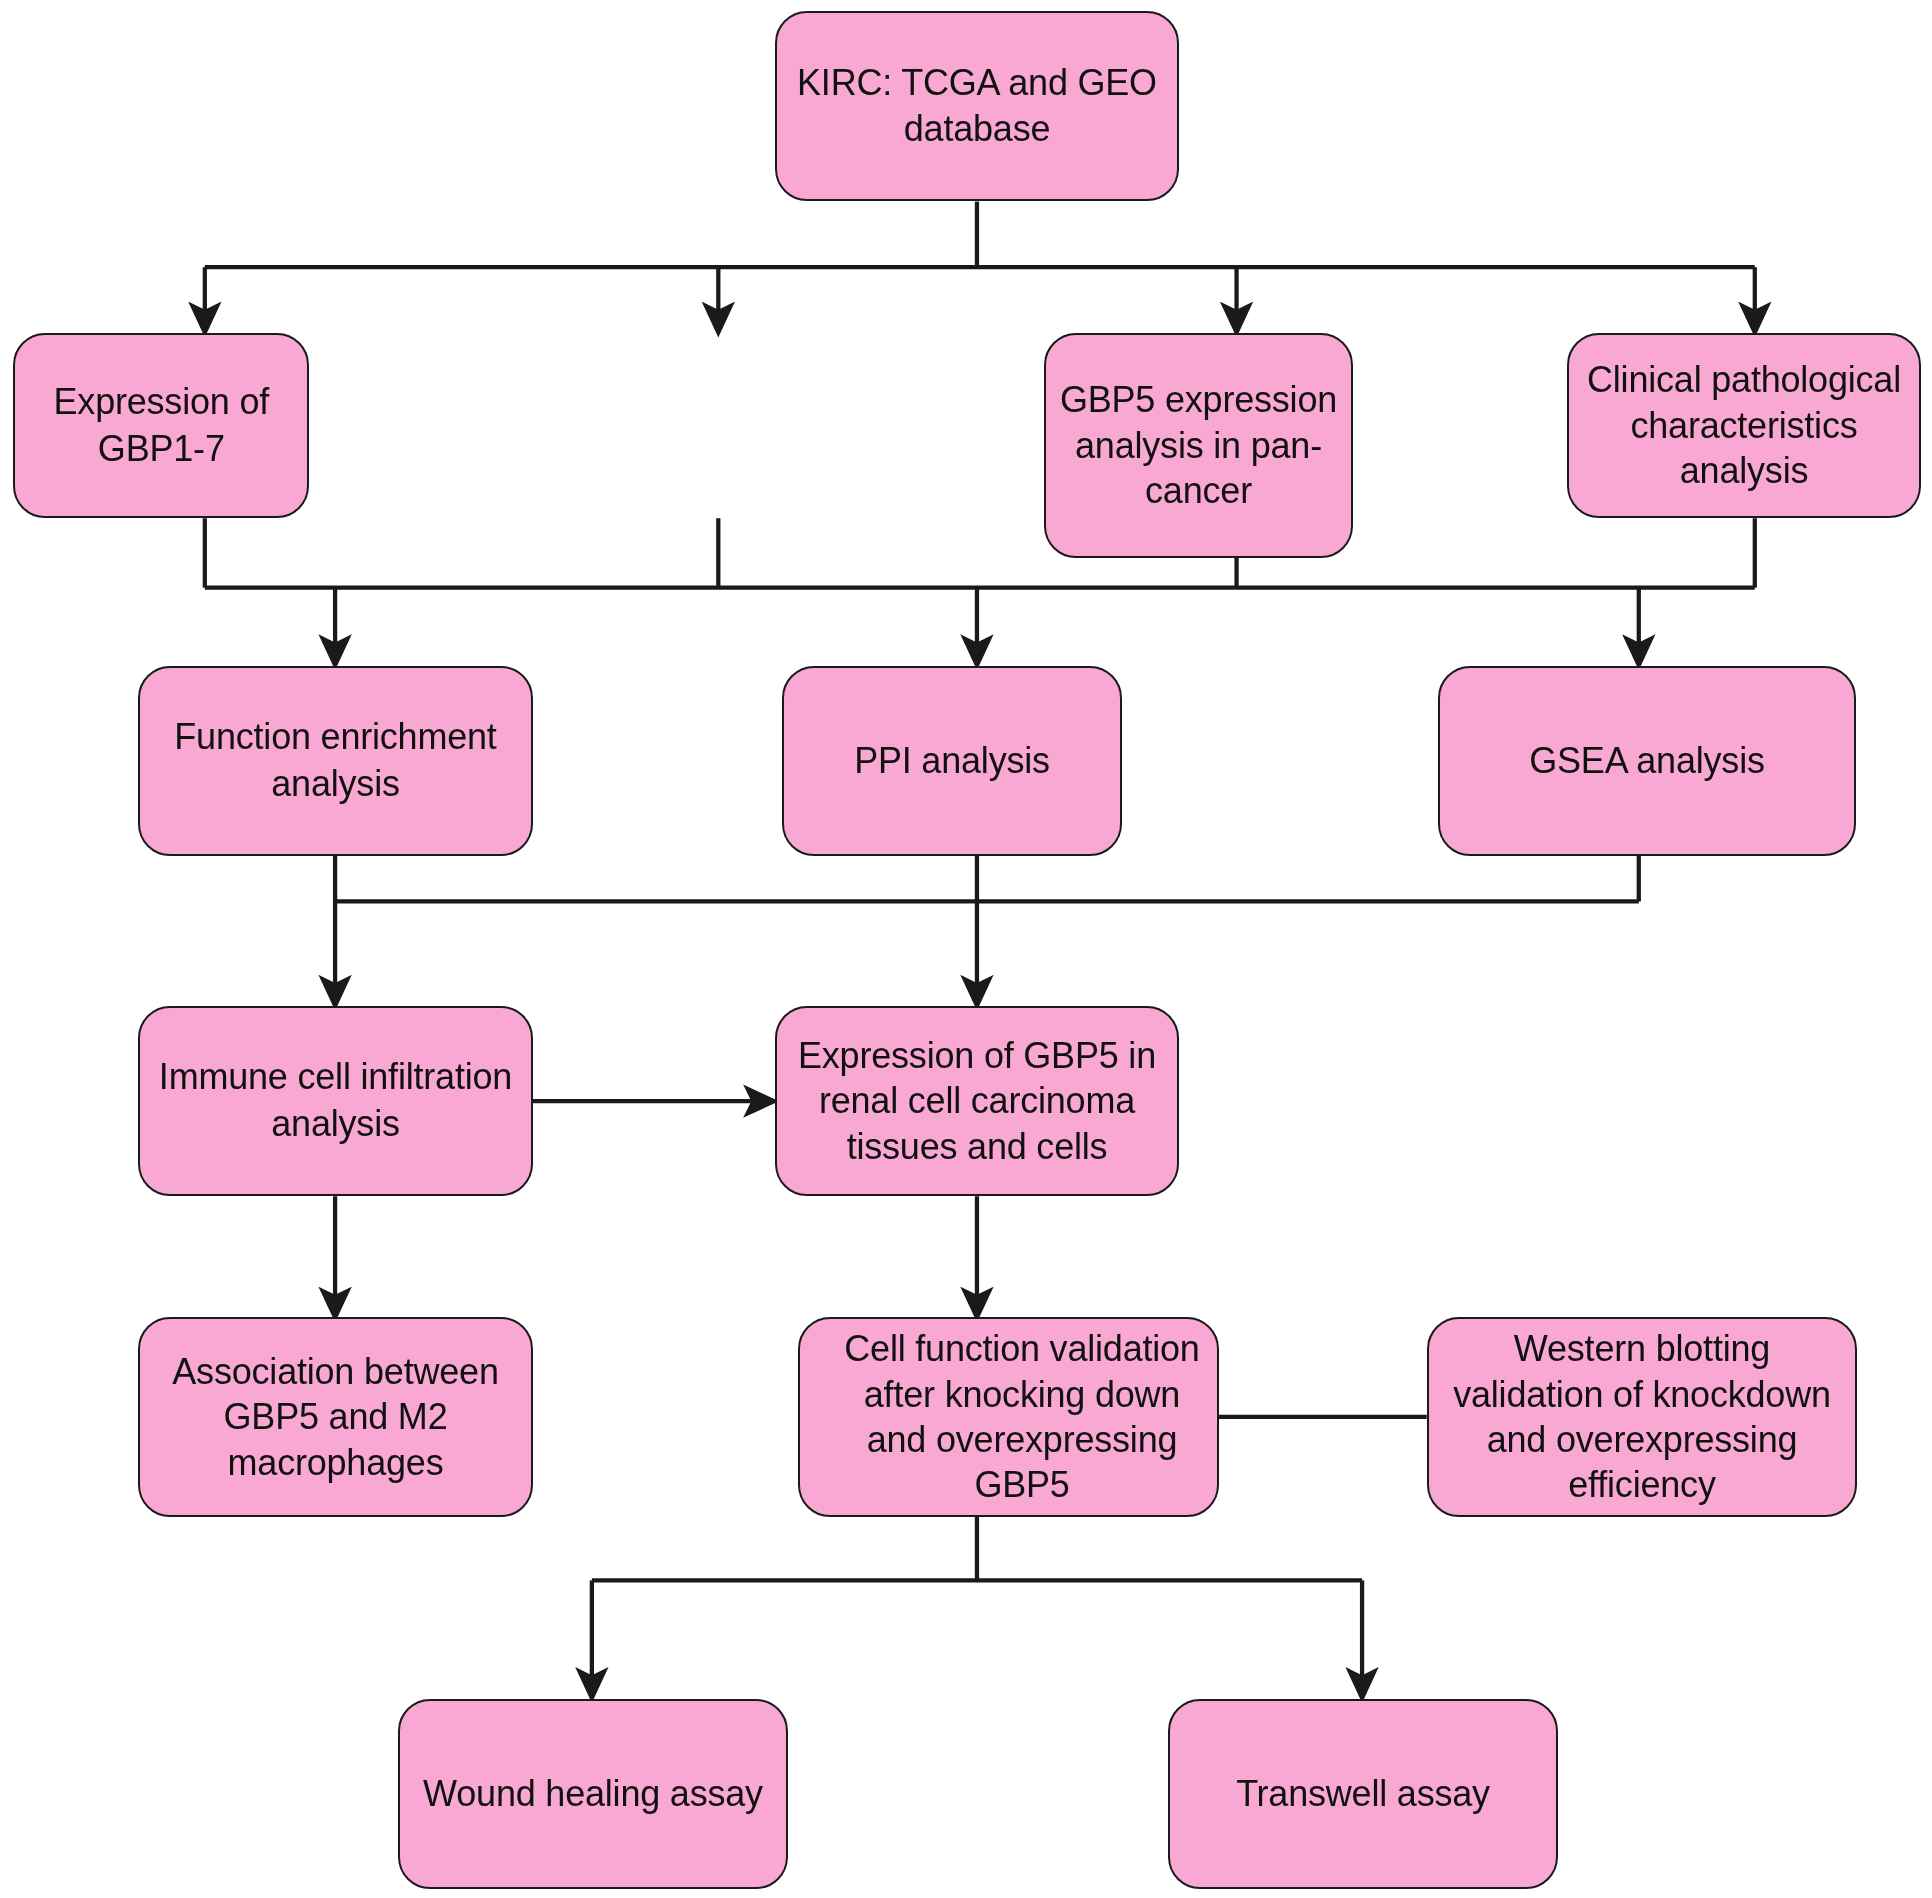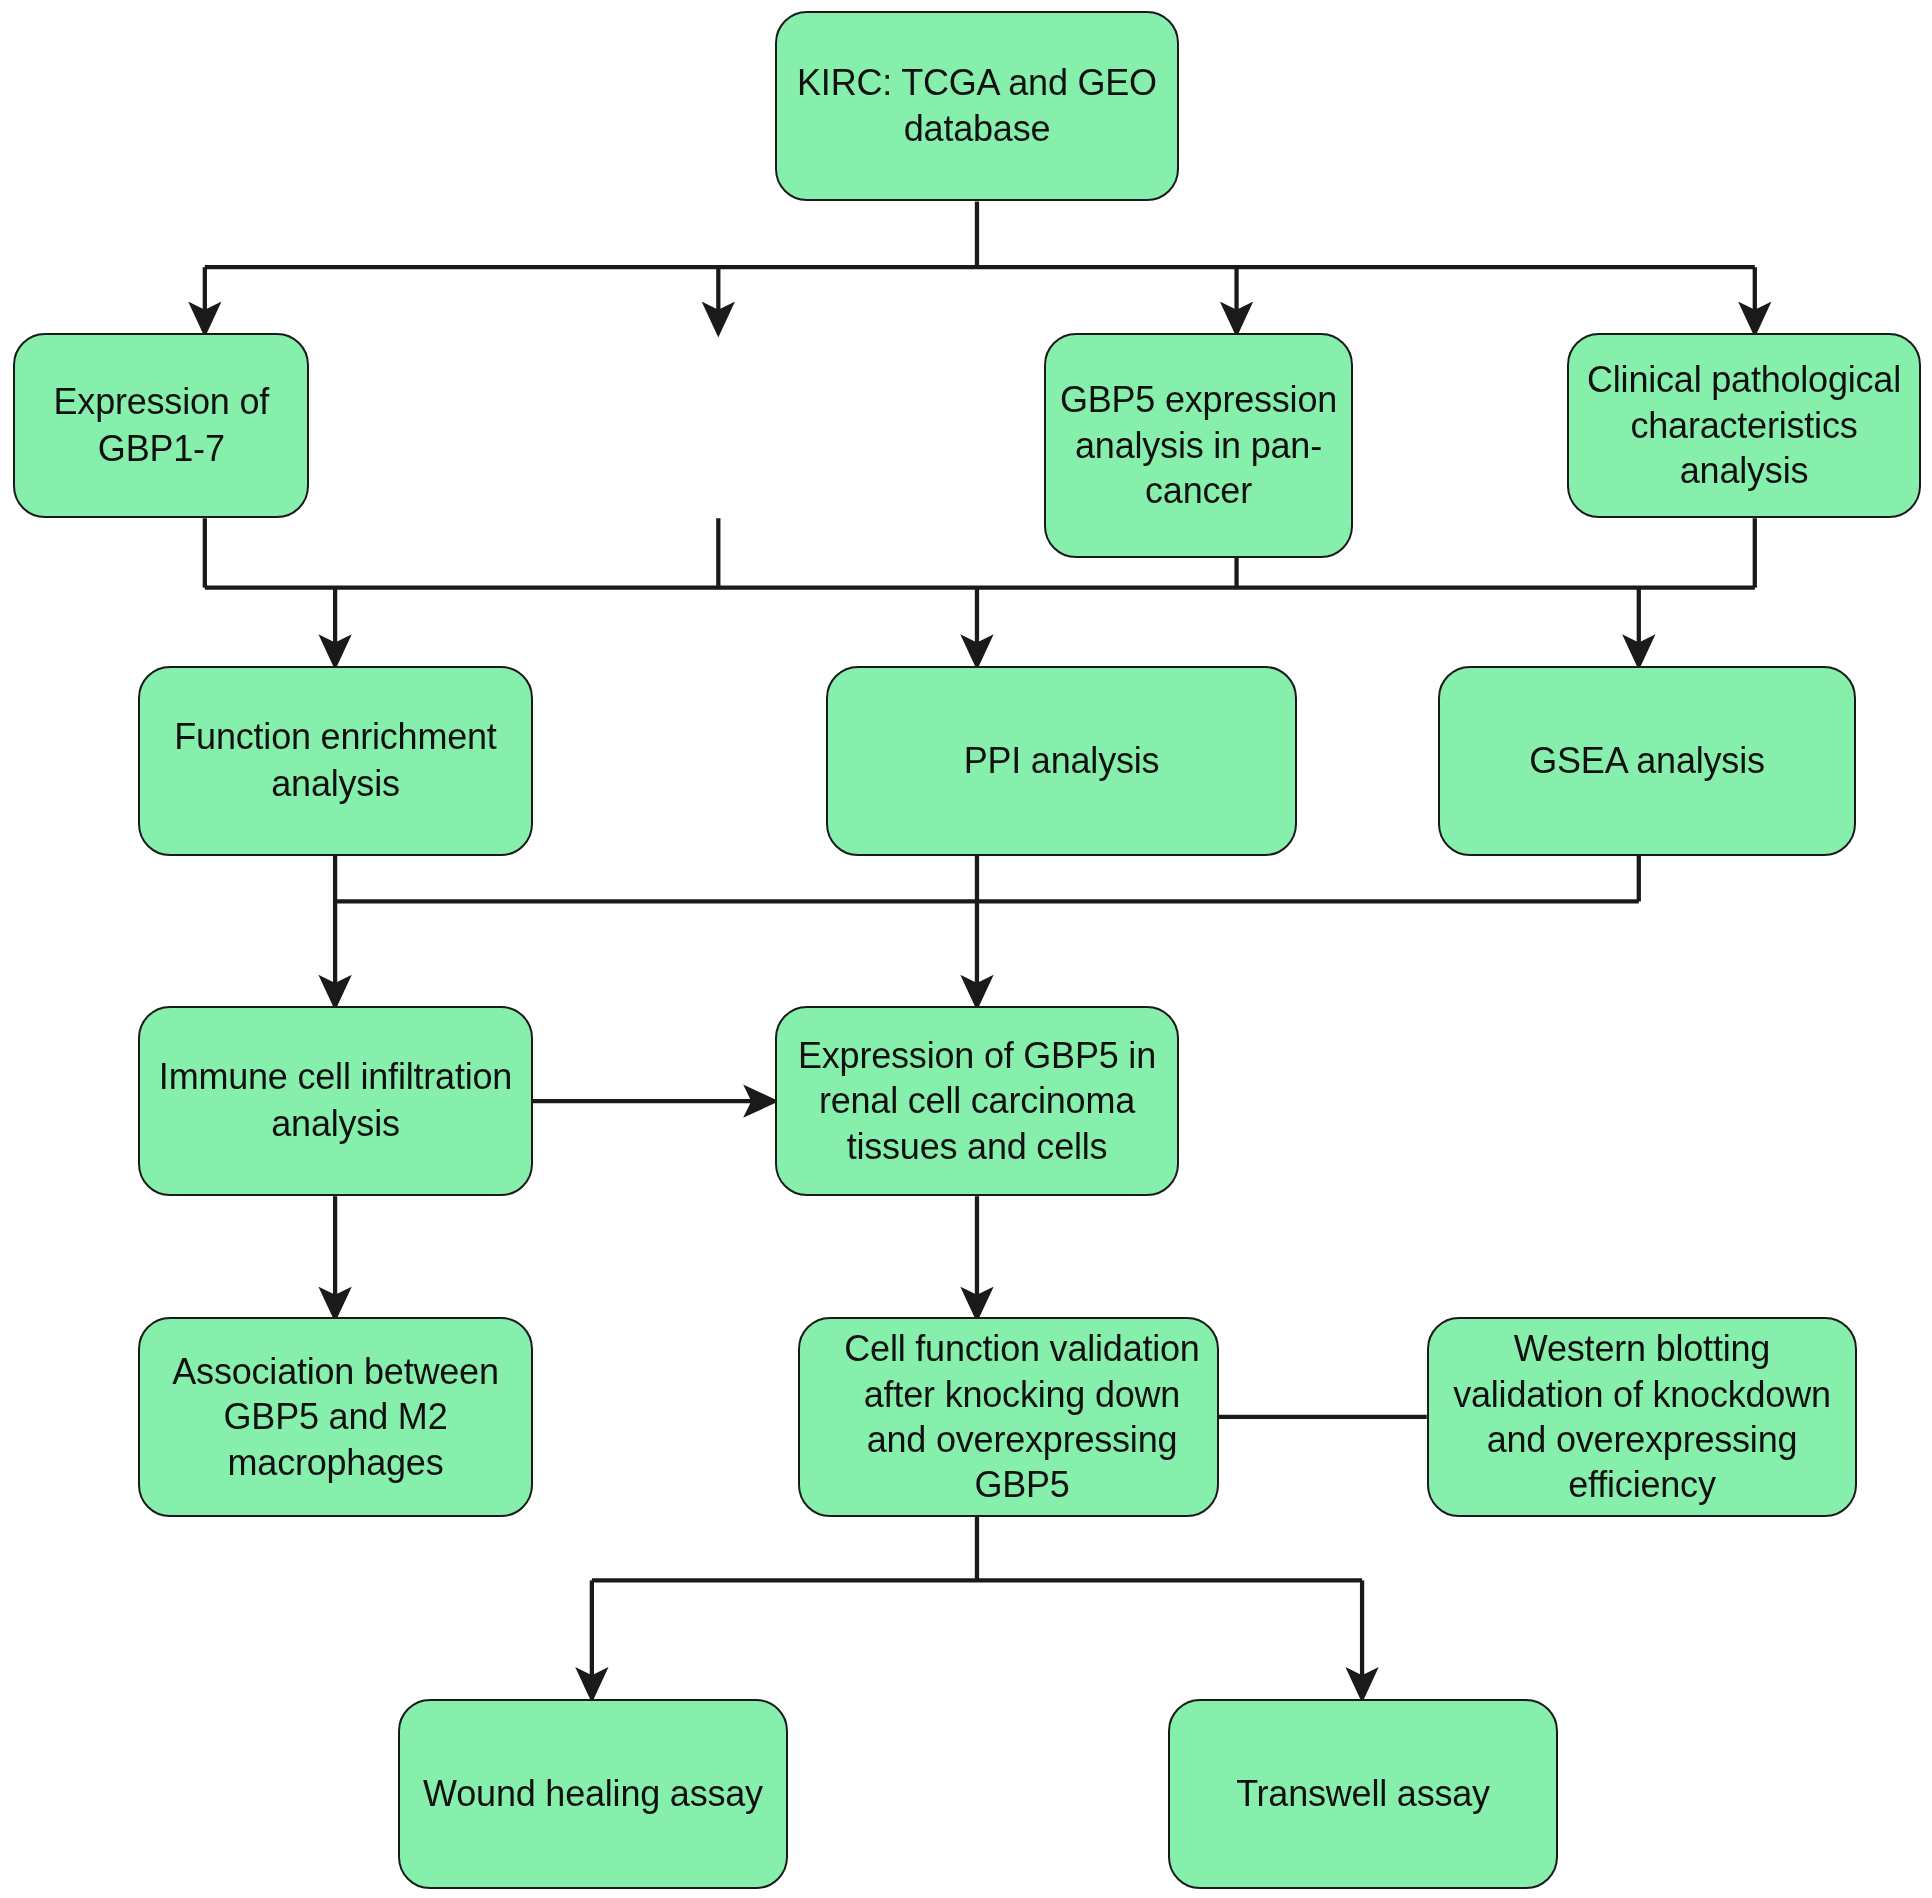--- a/index.html
+++ b/index.html
@@ -1,20 +1,20 @@
 <!DOCTYPE html>
 <html style="font-size:15px"><head>
 <meta charset="utf-8">
 <title>Study Workflow Flowchart</title>
 <style>
   html,body{margin:0;padding:0;background:#ffffff;}
   body{font-family:"Liberation Sans", sans-serif;}
   #stage{position:relative;width:1933px;height:1898px;background:#fff;overflow:hidden;}
   svg#wires{position:absolute;left:0;top:0;width:1933px;height:1898px;}
-  .node{position:absolute;box-sizing:border-box;background:#86efac;border:2.9px solid #1a1a1a;
+  .node{position:absolute;box-sizing:border-box;background:#f9a8d4;border:2.9px solid #1a1a1a;
         border-radius:32px;display:flex;align-items:center;justify-content:center;text-align:center;}
   .node .lbl{display:block;color:#111111;font-size:36px;line-height:1.30;padding:0 13.3px;
              letter-spacing:-0.2px;}
   .node.tight .lbl{line-height:1.26;}
 </style>
 </head>
 <body>
 
 <div id="stage">
 
@@ -76,21 +76,21 @@
   </div>
 
   <div class="node tight" style="left:1567px;top:333px;width:354px;height:185px;">
     <span class="lbl">Clinical pathological characteristics analysis</span>
   </div>
 
   <div class="node" style="left:138px;top:666px;width:395px;height:190px;">
     <span class="lbl">Function enrichment analysis</span>
   </div>
 
-  <div class="node" style="left:782px;top:666px;width:471px;height:190px;margin-left:44px;">
+  <div class="node" style="left:782px;top:666px;width:340px;height:190px;">
     <span class="lbl">PPI analysis</span>
   </div>
 
   <div class="node" style="left:1438px;top:666px;width:418px;height:190px;">
     <span class="lbl">GSEA analysis</span>
   </div>
 
   <div class="node" style="left:138px;top:1006px;width:395px;height:190px;">
     <span class="lbl">Immune cell infiltration analysis</span>
   </div>

